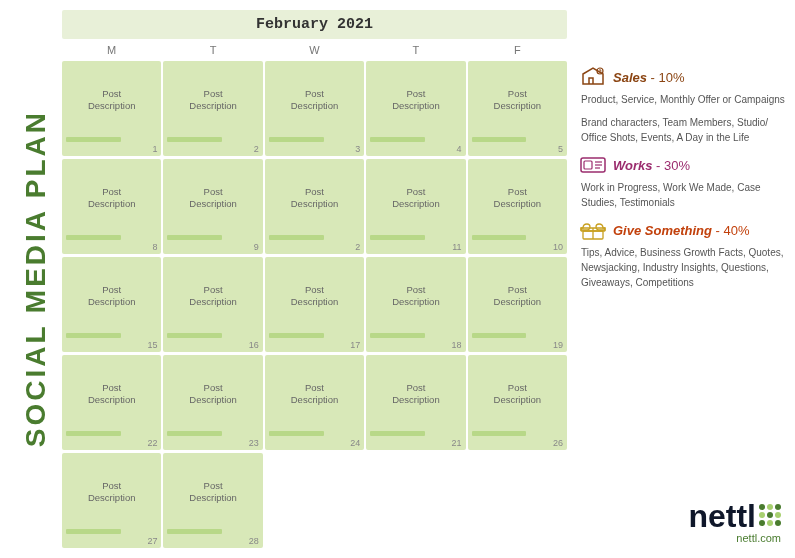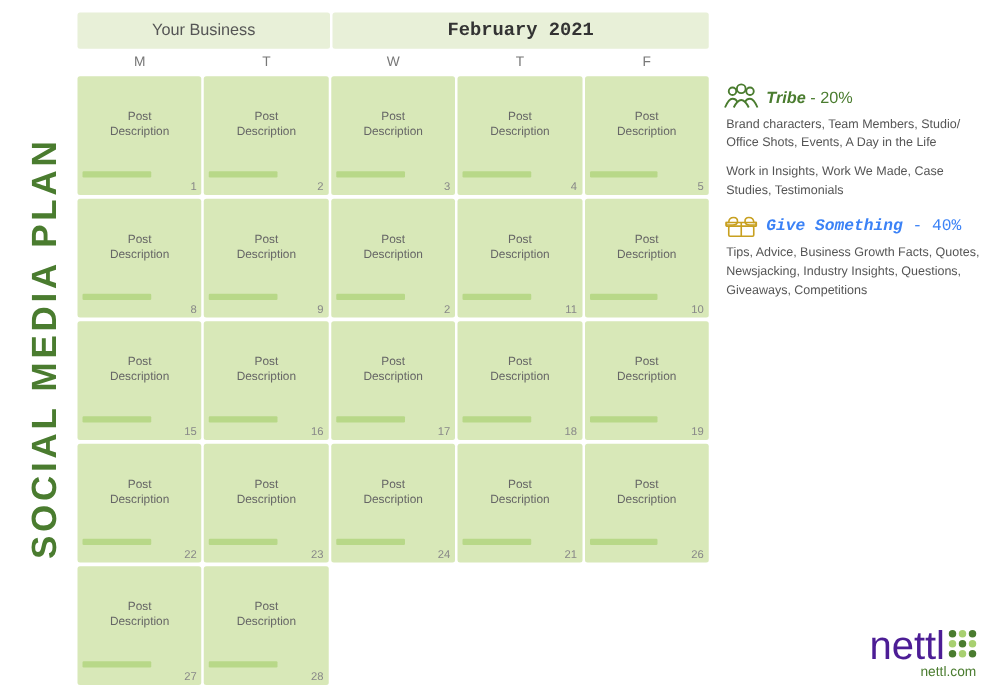--- a/index.html
+++ b/index.html
@@ -191,33 +191,33 @@
       font-size: 10px;
       color: #555;
       font-family: Arial, sans-serif;
       line-height: 1.5;
       padding-left: 2px;
     }
 
     .color-sales { color: #8b4513; }
     .color-tribe { color: #4a7c2f; }
     .color-works { color: #9b2c6e; }
-    .color-give { color: #3b82f6; font-family: Liberation Mono, monospace; }
+    .color-give { color: #c2410c; }
 
     
     .nettl-logo {
       position: absolute;
       bottom: 14px;
       right: 14px;
       text-align: right;
     }
     .nettl-name {
       font-size: 32px;
-      font-weight: normal;
-      color: #4c1d95;
+      font-weight: bold;
+      color: #0f172a;
       font-family: Arial, sans-serif;
       line-height: 1;
     }
     .nettl-url {
       font-size: 11px;
       color: #4a7c2f;
       font-family: Arial, sans-serif;
       text-align: right;
     }
 
@@ -241,23 +241,20 @@
 
 <div class="main-container">
 
   <div class="vertical-text-container">
     <div class="vertical-text">Social Media Plan</div>
   </div>
 
   <div class="calendar-section">
 
     <div class="calendar-header">
-      <div class="header-your-business">
-        <span>Your Business</span>
-      </div>
       <div class="header-february">
         <div class="header-february-main">February 2021</div>
       </div>
     </div>
 
     <div class="day-headers">
       <div class="day-header">M</div>
       <div class="day-header">T</div>
       <div class="day-header">W</div>
       <div class="day-header">T</div>
@@ -452,38 +449,51 @@
           </div>
           <div class="calendar-cell empty"></div>
           <div class="calendar-cell empty"></div>
           <div class="calendar-cell empty"></div>
         </div>
       </div>
 
   </div>
 
   <div class="legend-panel" id="legend-panel">
+  <div class="legend-item">
+        <div class="legend-title-row">
+          <div class="legend-icon">
+            <svg width="26" height="22" viewBox="0 0 26 22" fill="none">
+    <path d="M3 8 L13 2 L23 8 L23 18 L3 18 Z" stroke="#8b4513" stroke-width="1.5" fill="none"></path>
+    <path d="M9 18 L9 12 L13 12 L13 18" stroke="#8b4513" stroke-width="1.5" fill="none"></path>
+    <circle cx="20" cy="5" r="3" stroke="#8b4513" stroke-width="1.2" fill="none"></circle>
+    <path d="M20 3 L20 5 L21.5 5" stroke="#8b4513" stroke-width="1"></path>
+  </svg>
+          </div>
+          <div class="legend-title color-sales"><strong><em>Sales</em></strong><span> - 10%</span></div>
+        </div>
+        <div class="legend-desc">Product, Service, Monthly Offer or Campaigns</div>
+      </div>
+      <div class="legend-item">
+        <div class="legend-desc">Brand characters, Team Members, Studio/ Office Shots, Events, A Day in the Life</div>
+      </div>
       <div class="legend-item">
         <div class="legend-title-row">
           <div class="legend-icon">
             <svg width="28" height="22" viewBox="0 0 28 22" fill="none">
-    <circle cx="7" cy="7" r="3" stroke="#4a7c2f" stroke-width="1.5" fill="none"></circle>
-    <circle cx="14" cy="5" r="3.5" stroke="#4a7c2f" stroke-width="1.5" fill="none"></circle>
-    <circle cx="21" cy="7" r="3" stroke="#4a7c2f" stroke-width="1.5" fill="none"></circle>
-    <path d="M1 20 Q4 13 7 13 Q10 13 11 16" stroke="#4a7c2f" stroke-width="1.5" fill="none"></path>
-    <path d="M27 20 Q24 13 21 13 Q18 13 17 16" stroke="#4a7c2f" stroke-width="1.5" fill="none"></path>
-    <path d="M8 20 Q11 14 14 14 Q17 14 20 20" stroke="#4a7c2f" stroke-width="1.5" fill="none"></path>
+    <rect x="2" y="4" width="24" height="14" rx="2" stroke="#9b2c6e" stroke-width="1.5" fill="none"></rect>
+    <rect x="5" y="7" width="8" height="8" rx="1" stroke="#9b2c6e" stroke-width="1.2" fill="none"></rect>
+    <line x1="16" y1="8" x2="23" y2="8" stroke="#9b2c6e" stroke-width="1.2"></line>
+    <line x1="16" y1="11" x2="23" y2="11" stroke="#9b2c6e" stroke-width="1.2"></line>
+    <line x1="16" y1="14" x2="21" y2="14" stroke="#9b2c6e" stroke-width="1.2"></line>
   </svg>
           </div>
-          <div class="legend-title color-tribe"><strong><em>Tribe</em></strong><span> - 20%</span></div>
-        </div>
-        <div class="legend-desc">Brand characters, Team Members, Studio/ Office Shots, Events, A Day in the Life</div>
-      </div>
-      <div class="legend-item">
-        <div class="legend-desc">Work in Insights, Work We Made, Case Studies, Testimonials</div>
+          <div class="legend-title color-works"><strong><em>Works</em></strong><span> - 30%</span></div>
+        </div>
+        <div class="legend-desc">Work in Progress, Work We Made, Case Studies, Testimonials</div>
       </div>
       <div class="legend-item">
         <div class="legend-title-row">
           <div class="legend-icon">
             <svg width="28" height="24" viewBox="0 0 28 24" fill="none">
     <path d="M2 10 L4 10 Q4 6 8 6 Q11 6 11 9 Q11 12 7 12 L2 12 Z" stroke="#c8a020" stroke-width="1.3" fill="none"></path>
     <path d="M26 10 L24 10 Q24 6 20 6 Q17 6 17 9 Q17 12 21 12 L26 12 Z" stroke="#c8a020" stroke-width="1.3" fill="none"></path>
     <rect x="2" y="10" width="24" height="3" rx="0.5" stroke="#c8a020" stroke-width="1.3" fill="none"></rect>
     <rect x="4" y="13" width="20" height="8" rx="1" stroke="#c8a020" stroke-width="1.3" fill="none"></rect>
     <line x1="14" y1="10" x2="14" y2="21" stroke="#c8a020" stroke-width="1.3"></line>

